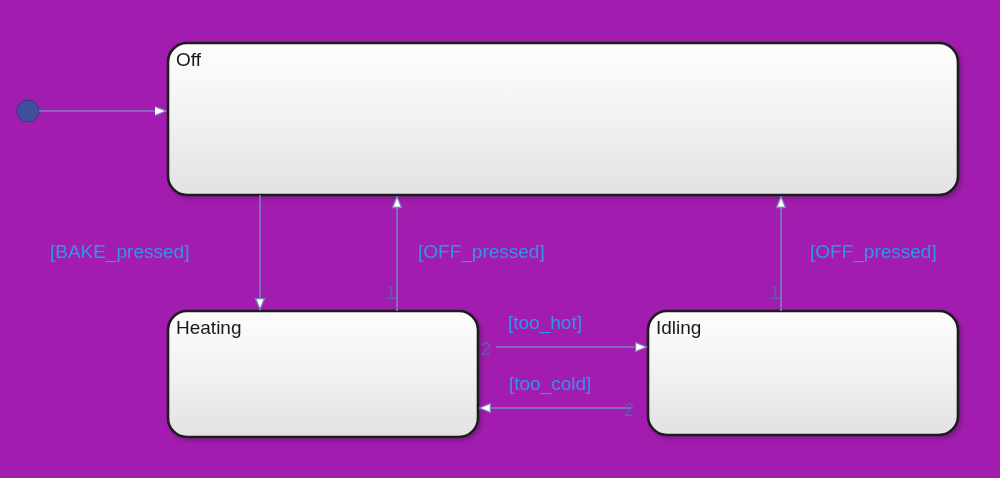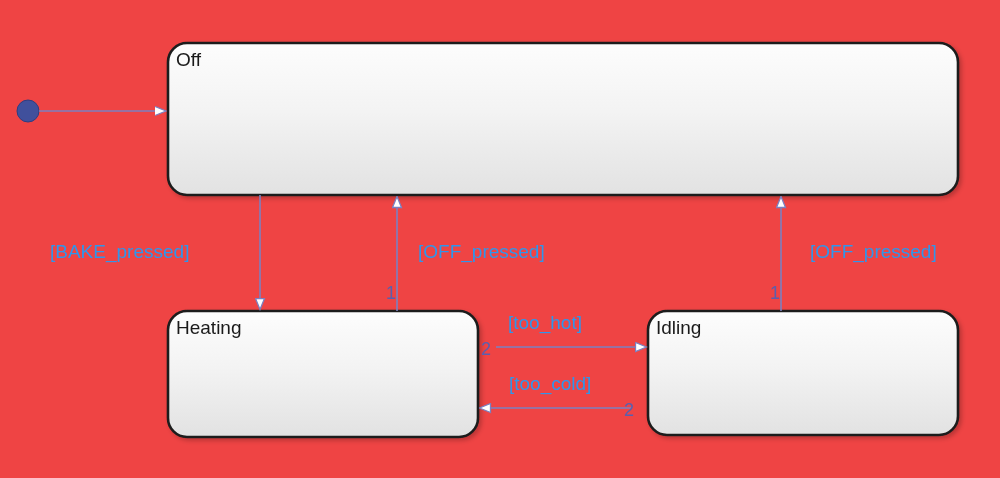--- a/index.html
+++ b/index.html
@@ -8,21 +8,21 @@
     padding: 0;
     background: #ffffff;
   }
   body {
     font-family: "Liberation Sans", sans-serif;
   }
   #canvas {
     position: relative;
     width: 1000px;
     height: 478px;
-    background: #ef4444;
+    background: #a21caf;
     overflow: hidden;
   }
   #diagram-svg {
     position: absolute;
     left: 0;
     top: 0;
     width: 1000px;
     height: 478px;
   }
   .state-label {

